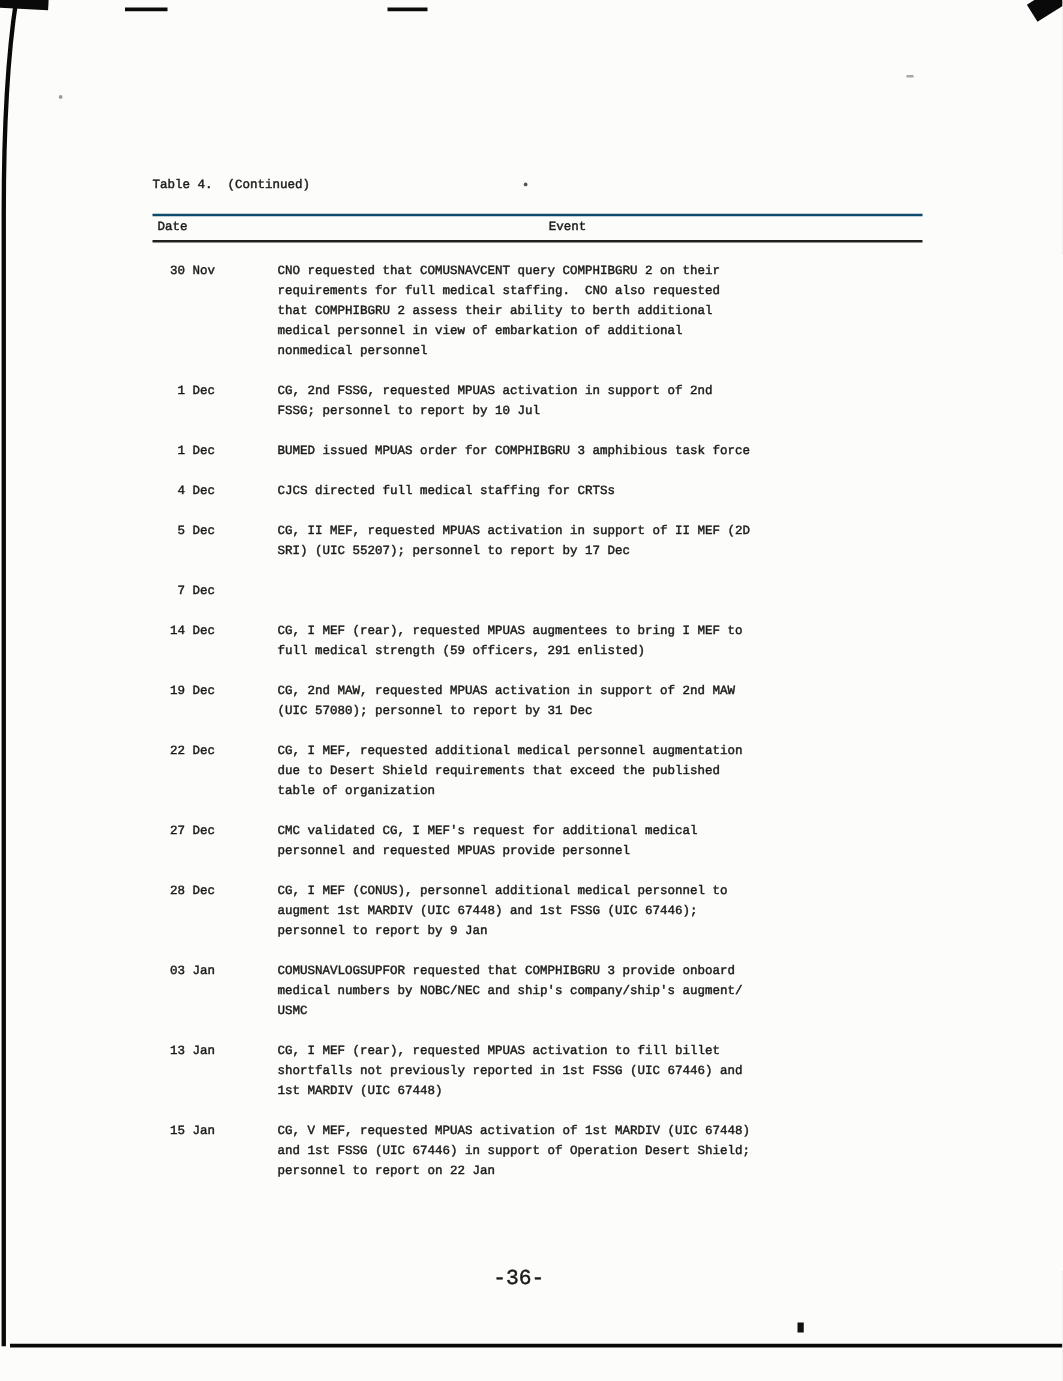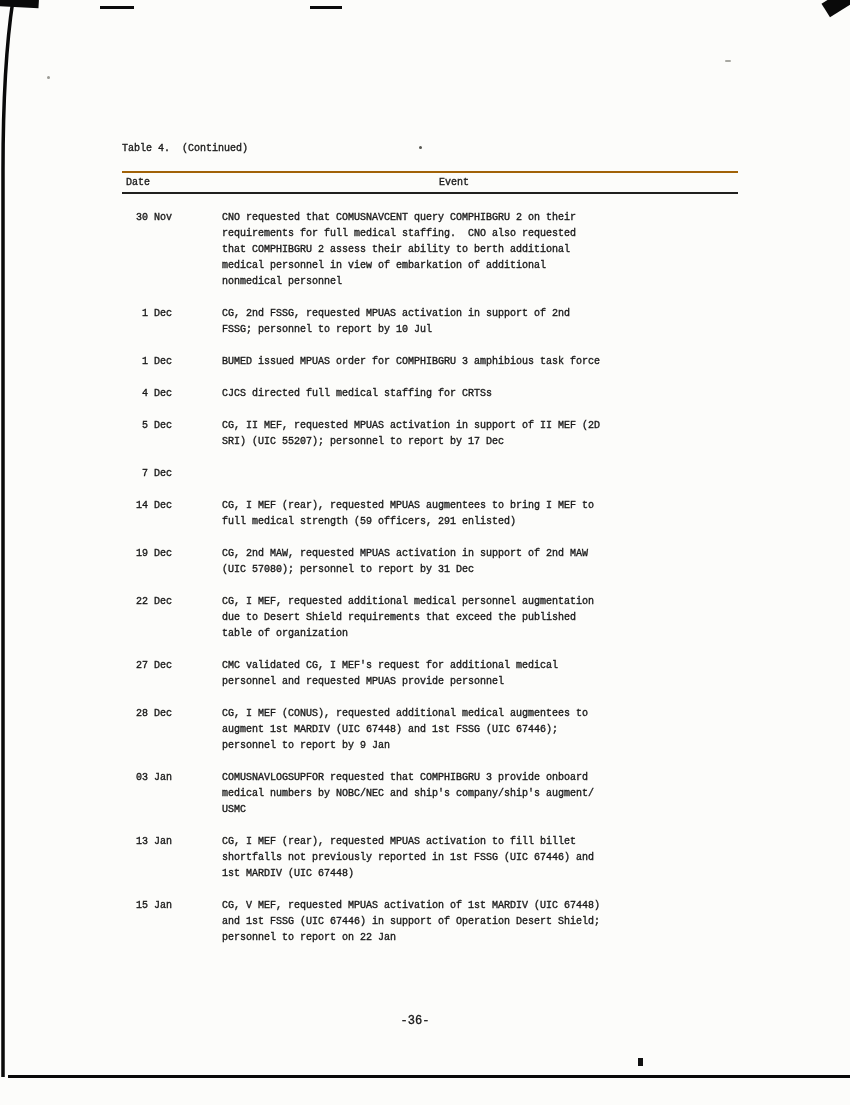--- a/index.html
+++ b/index.html
@@ -25,34 +25,34 @@
   .bottom-line { position:absolute; left:8px; top:1075px; width:842px; height:3px; background:#080808; }
   .speck-a { position:absolute; left:638px; top:1058px; width:5px; height:8px; background:#111; }
   .dot-1 { position:absolute; left:47px; top:76px; width:3px; height:3px; background:#9a9a94; border-radius:50%; }
   .dot-2 { position:absolute; left:725px; top:60px; width:6px; height:2px; background:#a8a8a2; border-radius:2px; }
   .dot-3 { position:absolute; left:419px; top:146px; width:3px; height:3px; background:#55554f; border-radius:50%; }
   
   .content { position:absolute; left:122px; top:141px; width:616px; font-size:10px; line-height:16px; }
   .doc-title { white-space:pre; margin-bottom:14px; }
   .thead {
     display:flex; align-items:flex-end;
-    border-top:2px solid #a16207;
+    border-top:2px solid #0c4a6e;
     border-bottom:2px solid #20201e;
     padding:2px 0 1px 0;
     margin-bottom:16px;
   }
   .th-date { width:76px; padding-left:4px; white-space:pre; }
   .th-event { flex:1; text-align:center; transform:translateX(-14px); white-space:pre; }
   .row { display:flex; margin-bottom:16px; }
   .cell-date { width:50px; text-align:right; white-space:pre; flex:none; }
   .cell-event { margin-left:26px; width:540px; flex:none; }
   .line { white-space:pre;margin-left:24px; }
   .cell-event em { font-style:italic; }
   .page-number { position:absolute; left:122px; top:1014px; width:586px; text-align:center;
-    font-size:12px; white-space:pre;font-family:Liberation Mono, monospace; }
+    font-size:17px; white-space:pre;font-family:Liberation Mono, monospace; }
 </style>
 </head>
 <body>
 
 <div class="page">
 
   <svg class="edge-left-svg" width="22" height="1105" viewBox="0 0 22 1105">
     <path d="M 13 0 C 6 45, 3 95, 3 170 L 3 1077" stroke="#0a0a0a" stroke-width="3.5" fill="none"></path>
   </svg>
   <div class="corner-tl"></div>
@@ -138,21 +138,21 @@
         <div class="row">
           <div class="cell-date">27 Dec</div>
           <div class="cell-event">
             <div class="line">CMC validated CG, I MEF's request for additional medical</div>
             <div class="line">personnel and requested MPUAS provide personnel</div>
           </div>
         </div>
         <div class="row">
           <div class="cell-date">28 Dec</div>
           <div class="cell-event">
-            <div class="line">CG, I MEF (CONUS), requested additional medical augmentees to</div>
+            <div class="line">CG, I MEF (CONUS), personnel additional medical personnel to</div>
             <div class="line">augment 1st MARDIV (UIC 67448) and 1st FSSG (UIC 67446);</div>
             <div class="line">personnel to report by 9 Jan</div>
           </div>
         </div>
         <div class="row">
           <div class="cell-date">03 Jan</div>
           <div class="cell-event">
             <div class="line">COMUSNAVLOGSUPFOR requested that COMPHIBGRU 3 provide onboard</div>
             <div class="line">medical numbers by NOBC/NEC and ship's company/ship's augment/</div>
             <div class="line">USMC</div>

